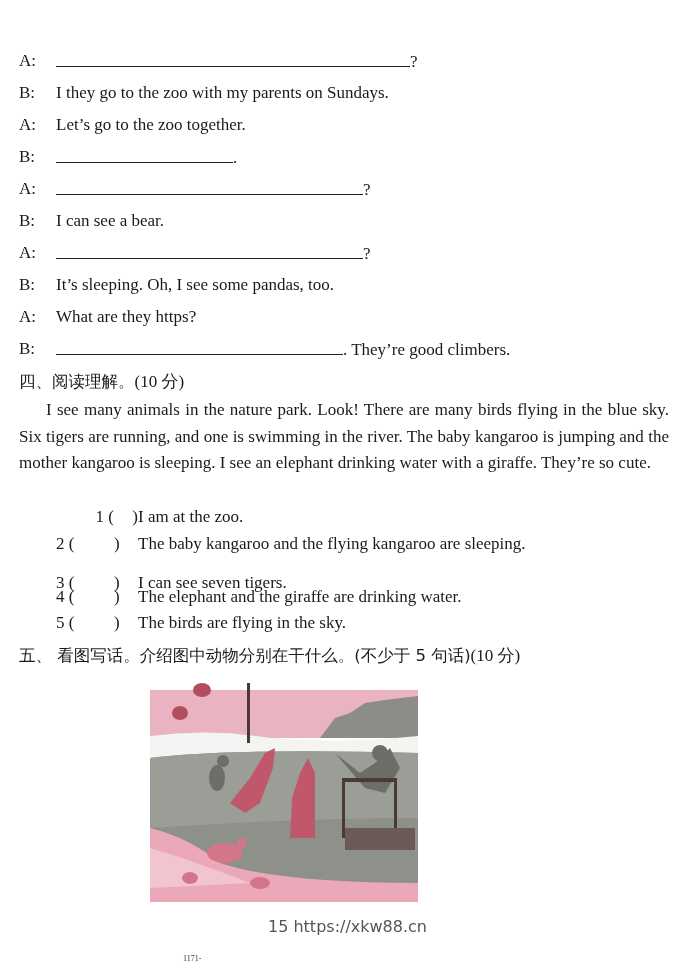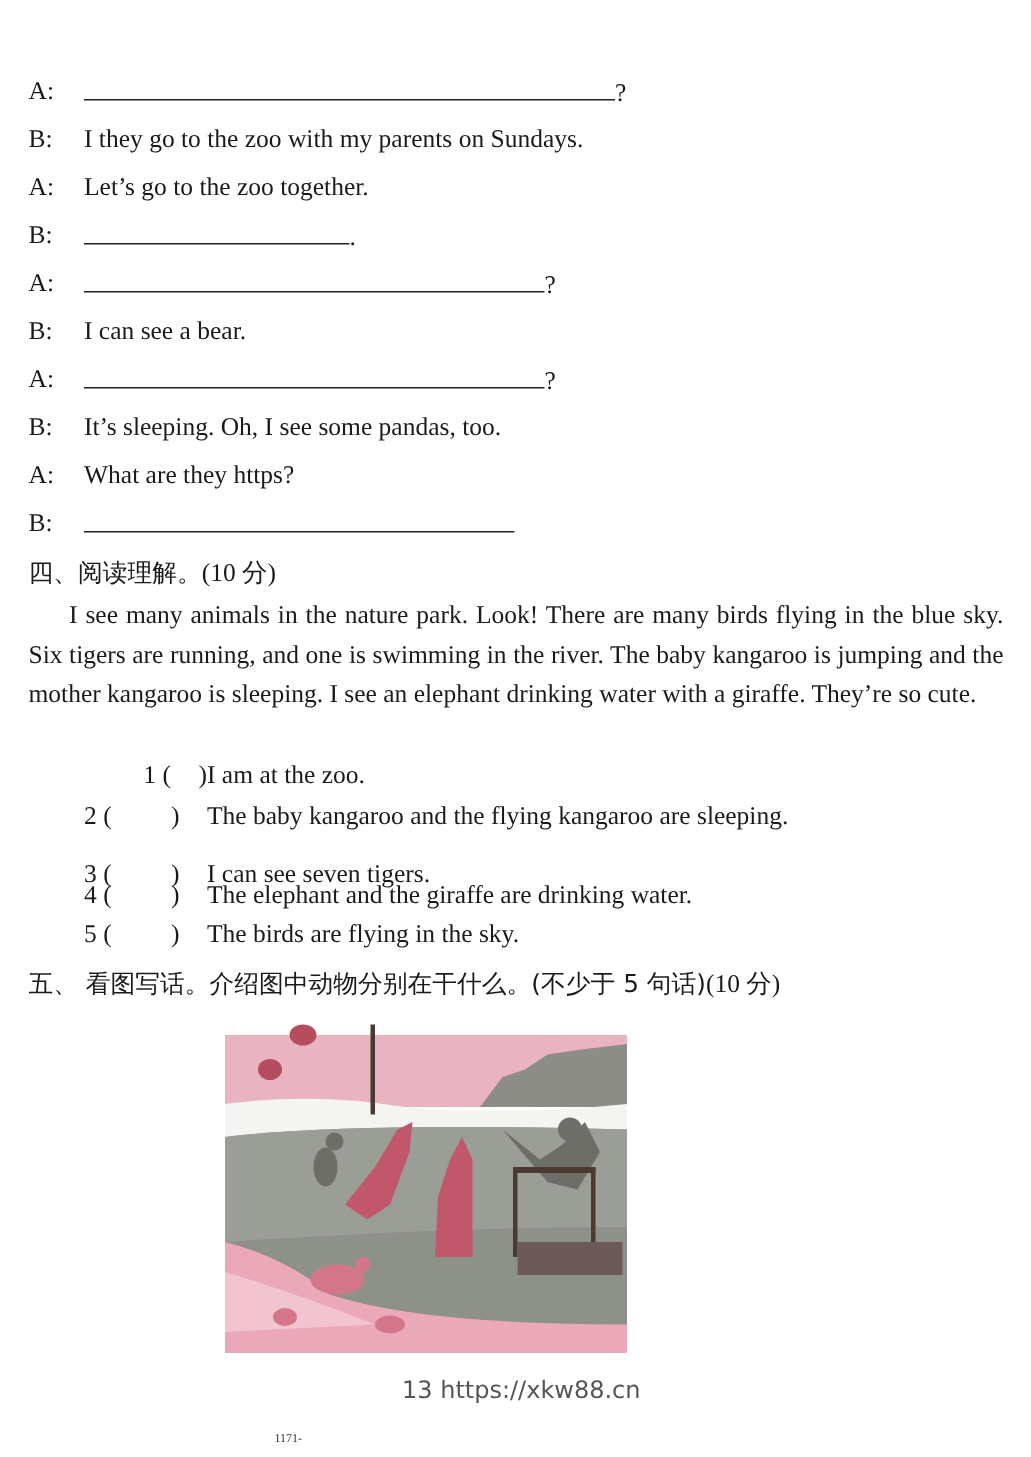--- a/index.html
+++ b/index.html
@@ -54,21 +54,21 @@
     <div class="line" style="top: 273px;">
       <span class="spk">B:</span>
       <span class="txt"><span>It’s sleeping. Oh, I see some pandas, too.</span></span>
     </div>
     <div class="line" style="top: 305px;">
       <span class="spk">A:</span>
       <span class="txt"><span>What are they https?</span></span>
     </div>
     <div class="line" style="top: 337px;">
       <span class="spk">B:</span>
-      <span class="txt"><span class="blank" style="width: 287px;"></span></span>
+      <span class="txt"><span class="blank" style="width: 287px;"></span><span>. They’re good climbers.</span></span>
     </div>
   </div>
 
 <div class="heading" style="top:370px;">
   <span>四、阅读理解。</span><span class="pts">(10 分)</span>
 </div>
 
 <div class="para" style="top:397px;">I see many animals in the nature park. Look! There are many birds flying in the blue sky. Six tigers are running, and one is swimming in the river. The baby kangaroo is jumping and the mother kangaroo is sleeping. I see an elephant drinking water with a giraffe. They’re so cute.</div>
 
 <div id="questions">
@@ -121,13 +121,13 @@
 
     <ellipse cx="75" cy="175" rx="18" ry="10" fill="#d4768a"></ellipse>
     <circle cx="92" cy="165" r="5" fill="#d4768a"></circle>
 
     <ellipse cx="110" cy="205" rx="10" ry="6" fill="#d4768a"></ellipse>
     <ellipse cx="40" cy="200" rx="8" ry="6" fill="#d4768a"></ellipse>
   </svg>
 </div>
 <div class="caption">1171-</div>
 
-<div class="footer">13 https://xkw88.cn</div>
+<div class="footer">15 https://xkw88.cn</div>
 
 </body></html>

